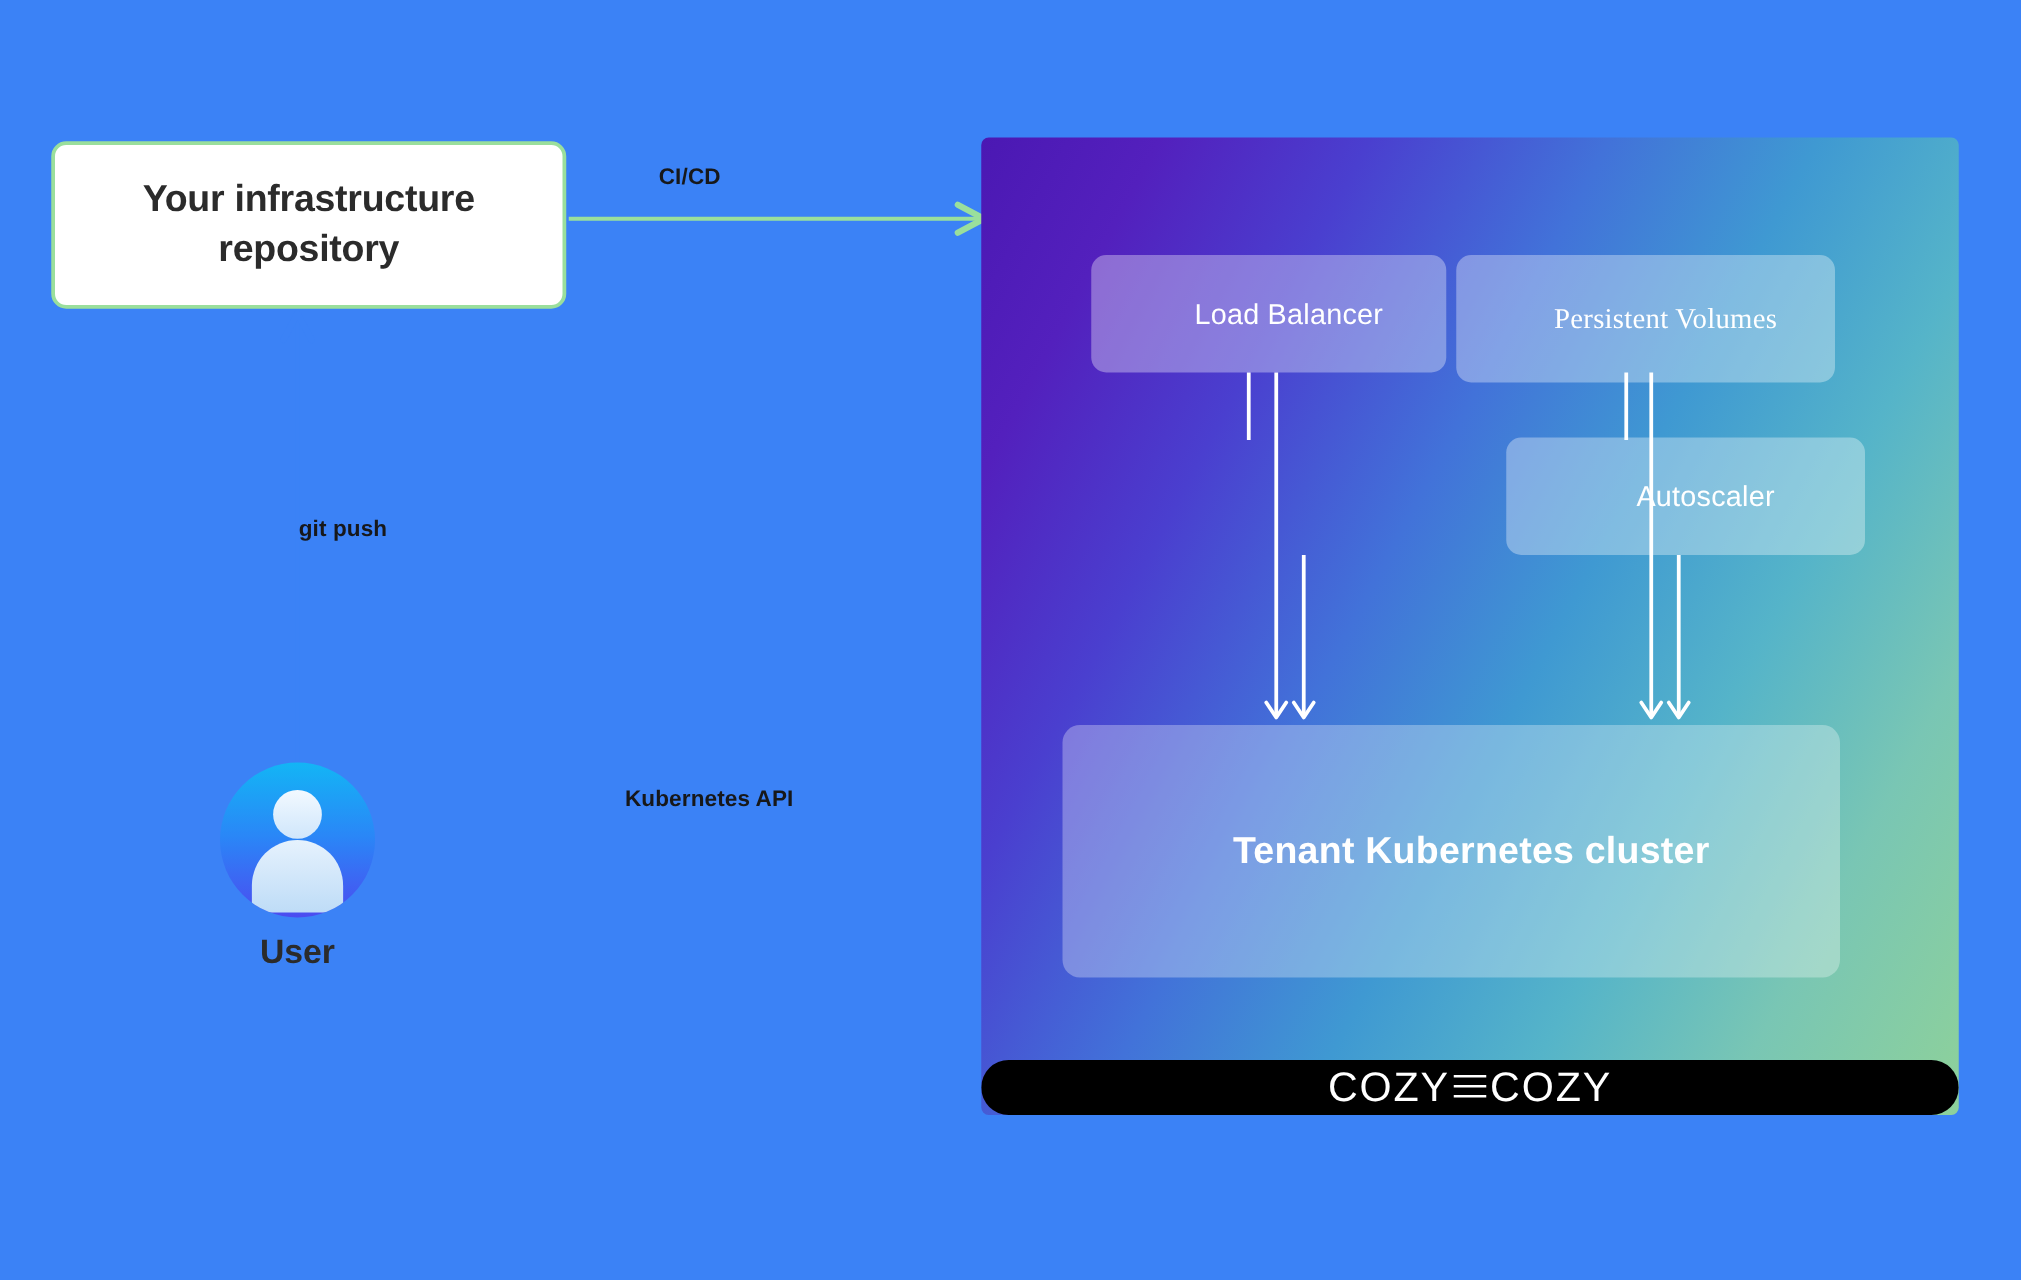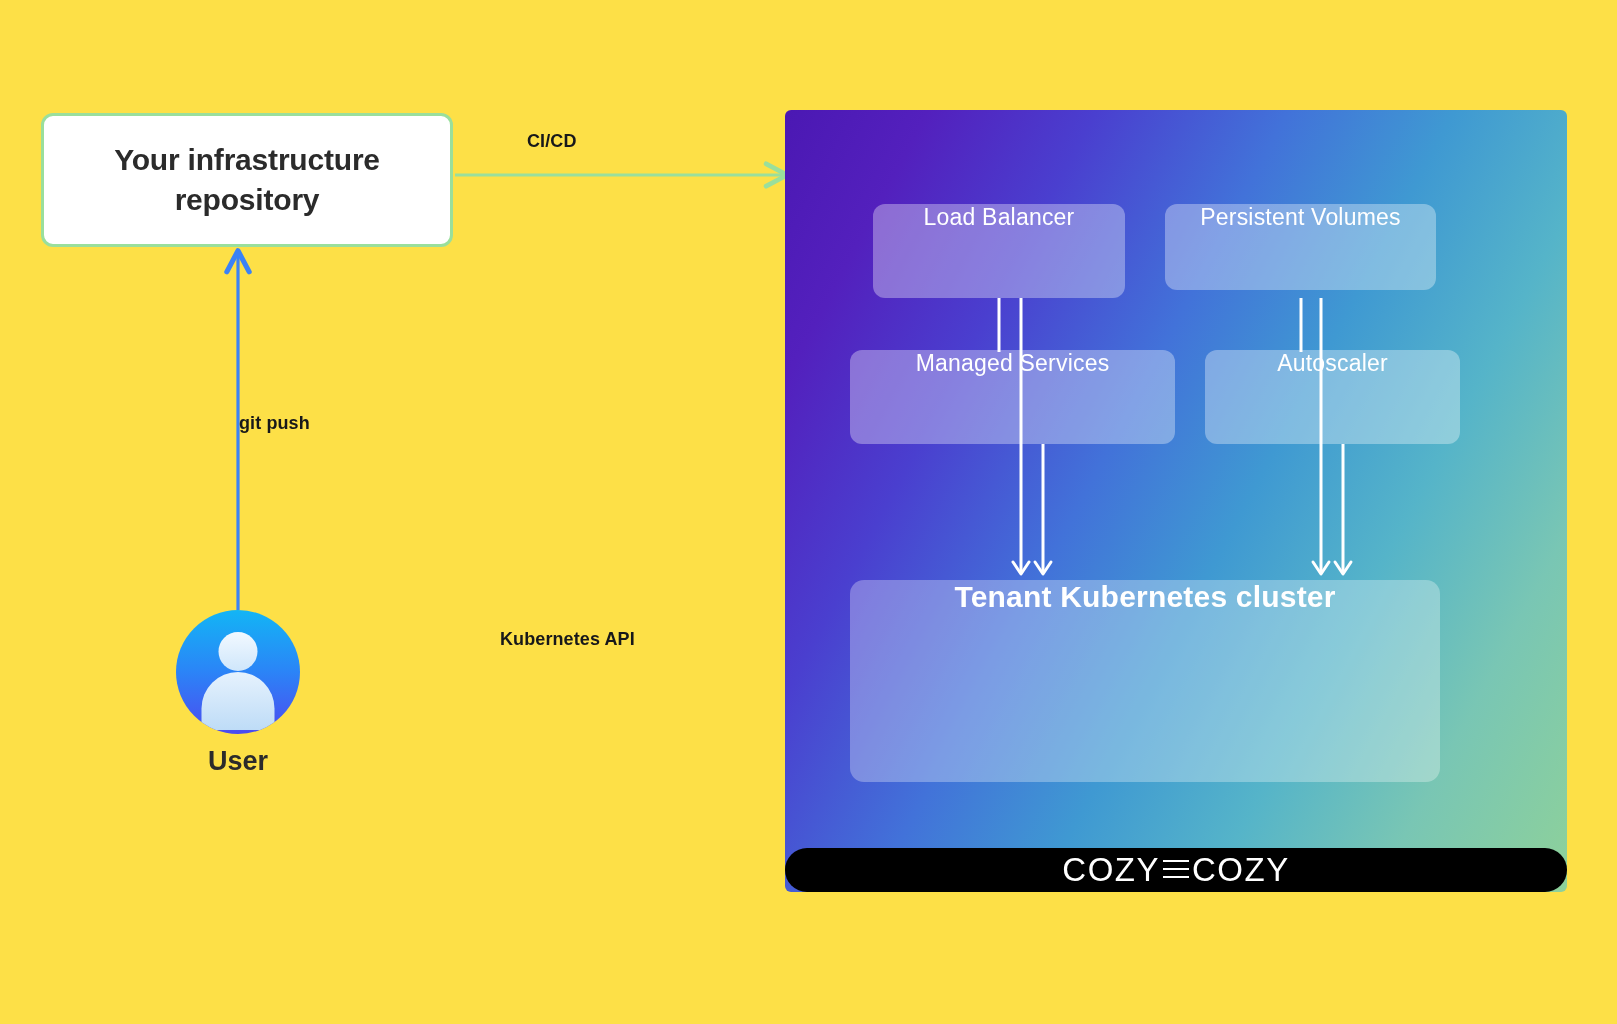--- a/index.html
+++ b/index.html
@@ -9,21 +9,21 @@
     background: #ffffff;
   }
   body {
     font-family: "Liberation Sans", "DejaVu Sans", sans-serif;
     -webkit-font-smoothing: antialiased;
   }
   #canvas {
     position: relative;
     width: 1617px;
     height: 1024px;
-    background: #fde047;
+    background: #3b82f6;
     overflow: hidden;
   }
 
   
   #connectors {
     position: absolute;
     left: 0;
     top: 0;
     width: 1617px;
     height: 1024px;
@@ -141,33 +141,34 @@
     font-size: 30px;
     font-weight: 700;
     letter-spacing: 0.1px;
   }
 
   
   .tile {
     position: absolute;
     border-radius: 12px;
     display: flex;
-    align-items: flex-start;
+    align-items: center;
     justify-content: center;
     color: #ffffff;
     font-size: 23px;
     font-weight: 400;
     background: rgba(255,255,255,0.34);
     letter-spacing: 0.2px;
+    padding-left: 32px;
   }
   #tile-load-balancer {
     left: 88px;  top: 94px;  width: 252px; height: 94px;
   }
   #tile-persistent-volumes {
-    left: 380px; top: 94px;  width: 271px; height: 86px;
+    left: 380px; top: 94px;  width: 271px; height: 102px; font-family: Liberation Serif, serif;
   }
   #tile-managed-services {
     left: 65px;  top: 240px; width: 325px; height: 94px;
   }
   #tile-autoscaler {
     left: 420px; top: 240px; width: 255px; height: 94px;
   }
   #tile-tenant-cluster {
     left: 65px;  top: 470px; width: 590px; height: 202px;
     font-size: 30px;
@@ -304,23 +305,20 @@
         <path d="M550,452 L558,464 L566,452" fill="none" stroke="#ffffff" stroke-width="3" stroke-linecap="round" stroke-linejoin="round"></path>
       </g>
     </svg>
 
     <div class="tile" id="tile-load-balancer">
       <span>Load Balancer</span>
     </div>
     <div class="tile" id="tile-persistent-volumes">
       <span>Persistent Volumes</span>
     </div>
-    <div class="tile" id="tile-managed-services">
-      <span>Managed Services</span>
-    </div>
     <div class="tile" id="tile-tenant-cluster">
       <span>Tenant Kubernetes cluster</span>
     </div>
 
     <div class="tile" id="tile-autoscaler">
       <span>Autoscaler</span>
     </div>
 
     <div id="brand-bar">
       <div id="brand-logo">

